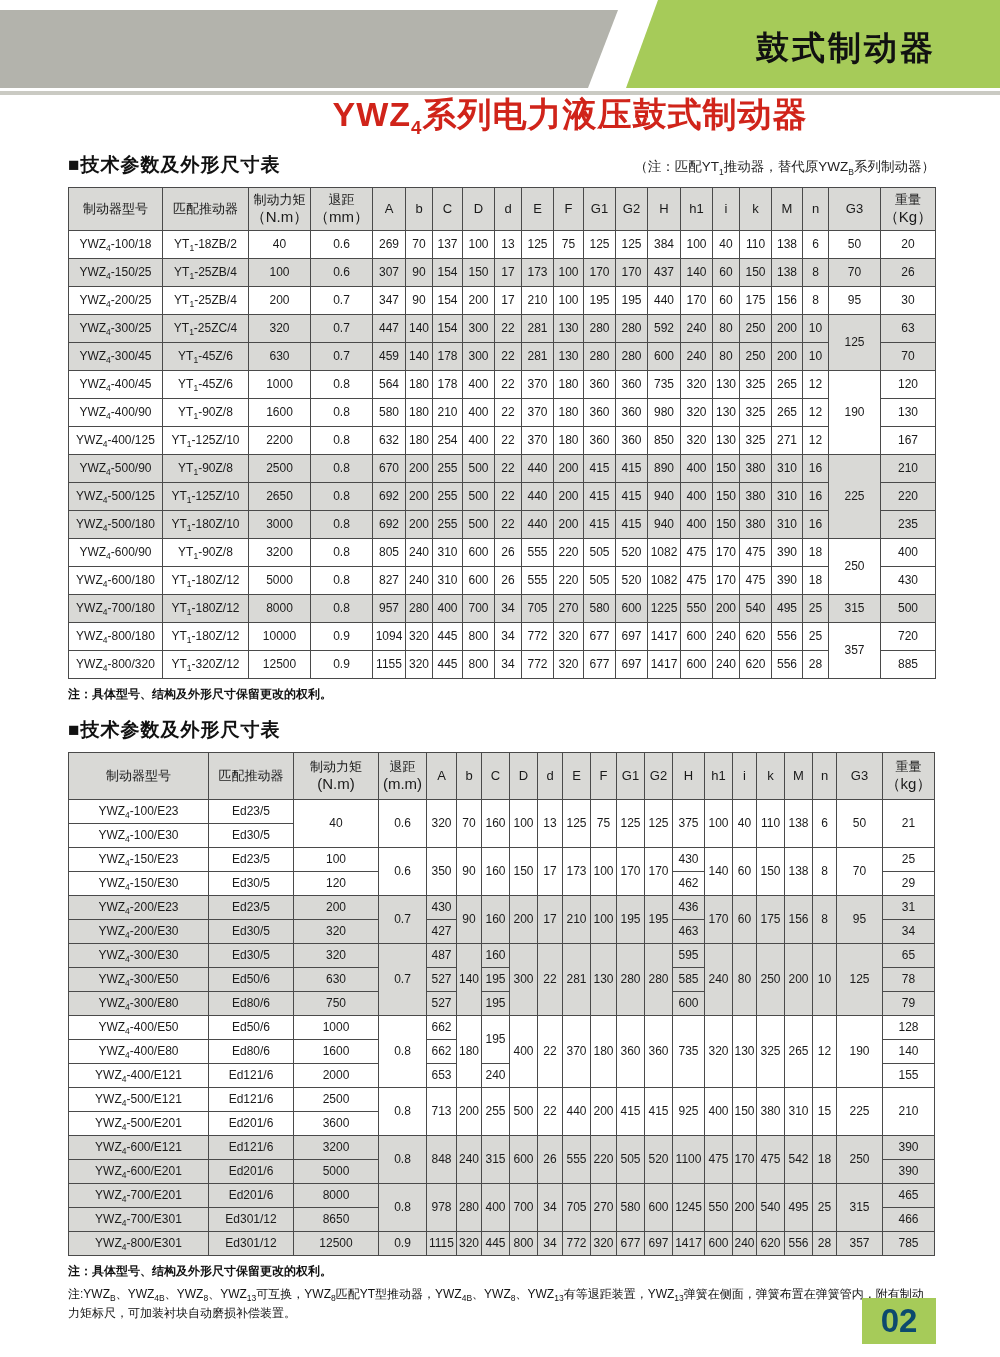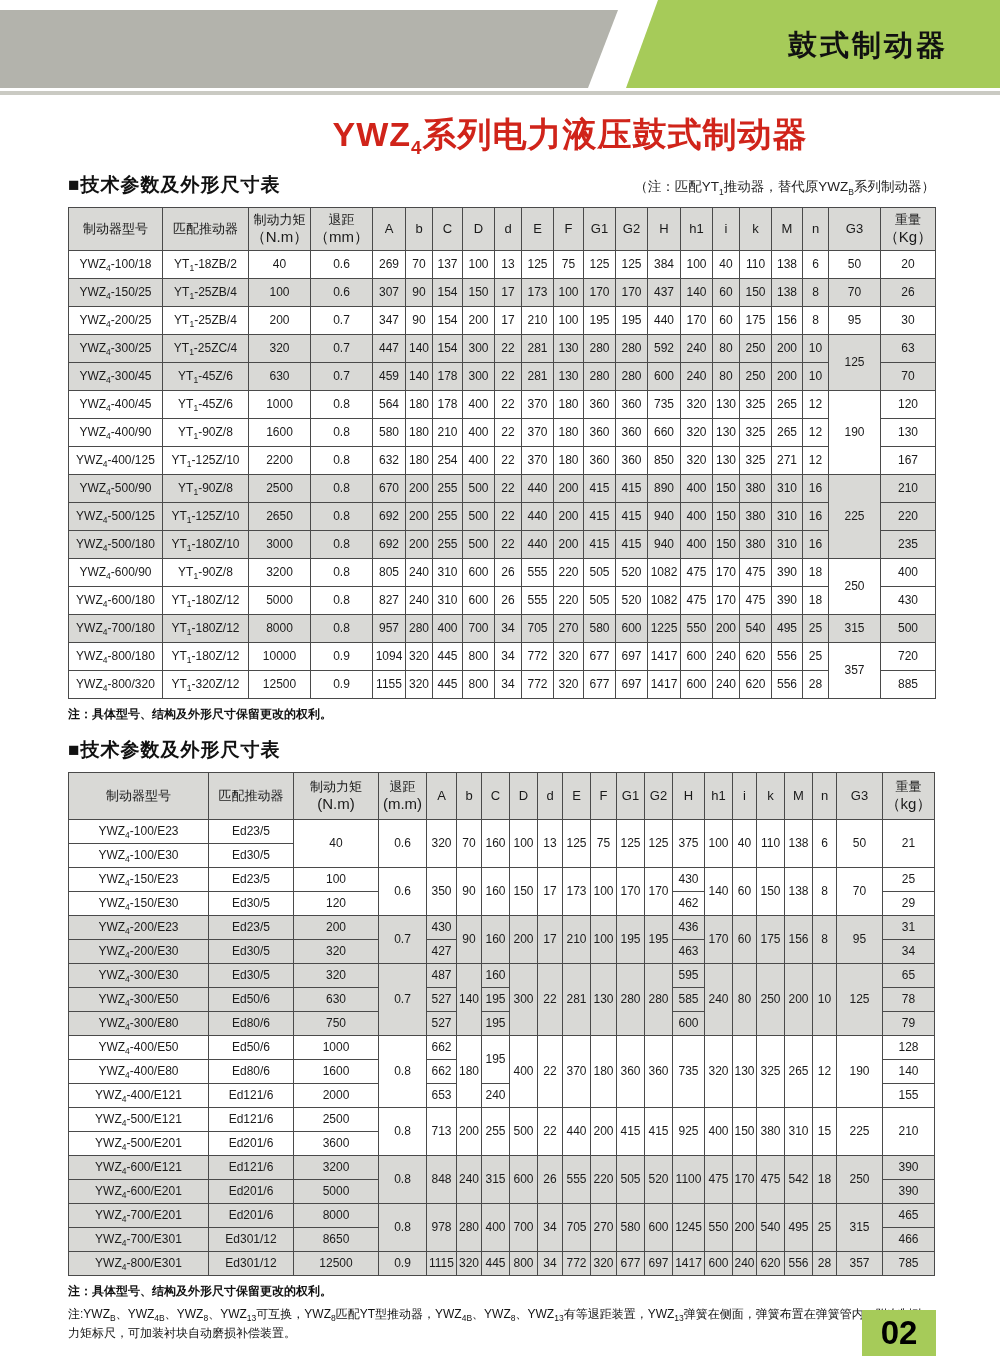--- a/index.html
+++ b/index.html
@@ -15,26 +15,26 @@
     background:#b3b3ac;
     clip-path:polygon(0 0,618px 0,588px 100%,0 100%);
   }
   .banner-green{
     position:absolute;top:0;left:0;width:1000px;height:88px;
     background:#a6cb59;
     clip-path:polygon(658px 0,1000px 0,1000px 100%,626px 100%);
   }
   .banner-underline{position:absolute;top:91px;left:0;width:1000px;height:4px;background:#cacac3;}
   .banner-title{
-    position:absolute;top:26px;right:52px;
-    font-size:29px;font-weight:bold;letter-spacing:3px;color:#111;
+    position:absolute;top:26px;right:64px;
+    font-size:33px;font-weight:bold;letter-spacing:3px;color:#111;
   }
   
   .page-title{
-    margin-top:20px;text-align:center;padding-left:140px;
+    text-align:center;padding-left:140px;
     color:#d0241a;font-size:34px;font-weight:bold;letter-spacing:1px;line-height:40px;
   }
   .page-title sub{font-size:0.55em;}
   
   .content{width:867px;margin-left:68px;}
   .sec-row{display:flex;justify-content:space-between;align-items:flex-end;}
   .sec-row.first{margin-top:18px;}
   .sec-row.second{margin-top:14px;}
   .sec-heading{font-size:19px;font-weight:bold;color:#111;letter-spacing:1px;}
   .sec-note{font-size:13.5px;color:#222;padding-bottom:2px;text-align:right;}
@@ -50,22 +50,22 @@
   sub{font-size:8.5px;line-height:0;}
   .t1 th{height:42px;}
   .t1 td{height:27px;}
   .t2 th{height:46px;}
   .t2 td{height:23px;}
   
   .footnote{font-size:12px;font-weight:bold;margin-top:7px;color:#111;}
   .footnote2{font-size:12px;margin-top:5px;line-height:1.55;color:#111;width:867px;}
   
   .page-num{
-    position:absolute;right:64px;bottom:1px;width:74px;height:46px;
-    background:#a6cb59;color:#000000;font-size:33px;font-weight:bold;
+    position:absolute;right:64px;bottom:13px;width:74px;height:46px;
+    background:#a6cb59;color:#0c4a6e;font-size:33px;font-weight:bold;
     display:flex;align-items:center;justify-content:center;
   }
 </style>
 </head>
 <body>
 
 <div class="banner">
   <div class="banner-gray"></div>
   <div class="banner-green"></div>
   <div class="banner-underline"></div>
@@ -275,21 +275,21 @@
           <td>0.8</td>
           <td>580</td>
           <td>180</td>
           <td>210</td>
           <td>400</td>
           <td>22</td>
           <td>370</td>
           <td>180</td>
           <td>360</td>
           <td>360</td>
-          <td>660</td>
+          <td>980</td>
           <td>320</td>
           <td>130</td>
           <td>325</td>
           <td>265</td>
           <td>12</td>
           <td>130</td>
         </tr>
         <tr>
           <td>YWZ<sub>4</sub>-400/125</td>
           <td>YT<sub>1</sub>-125Z/10</td>

